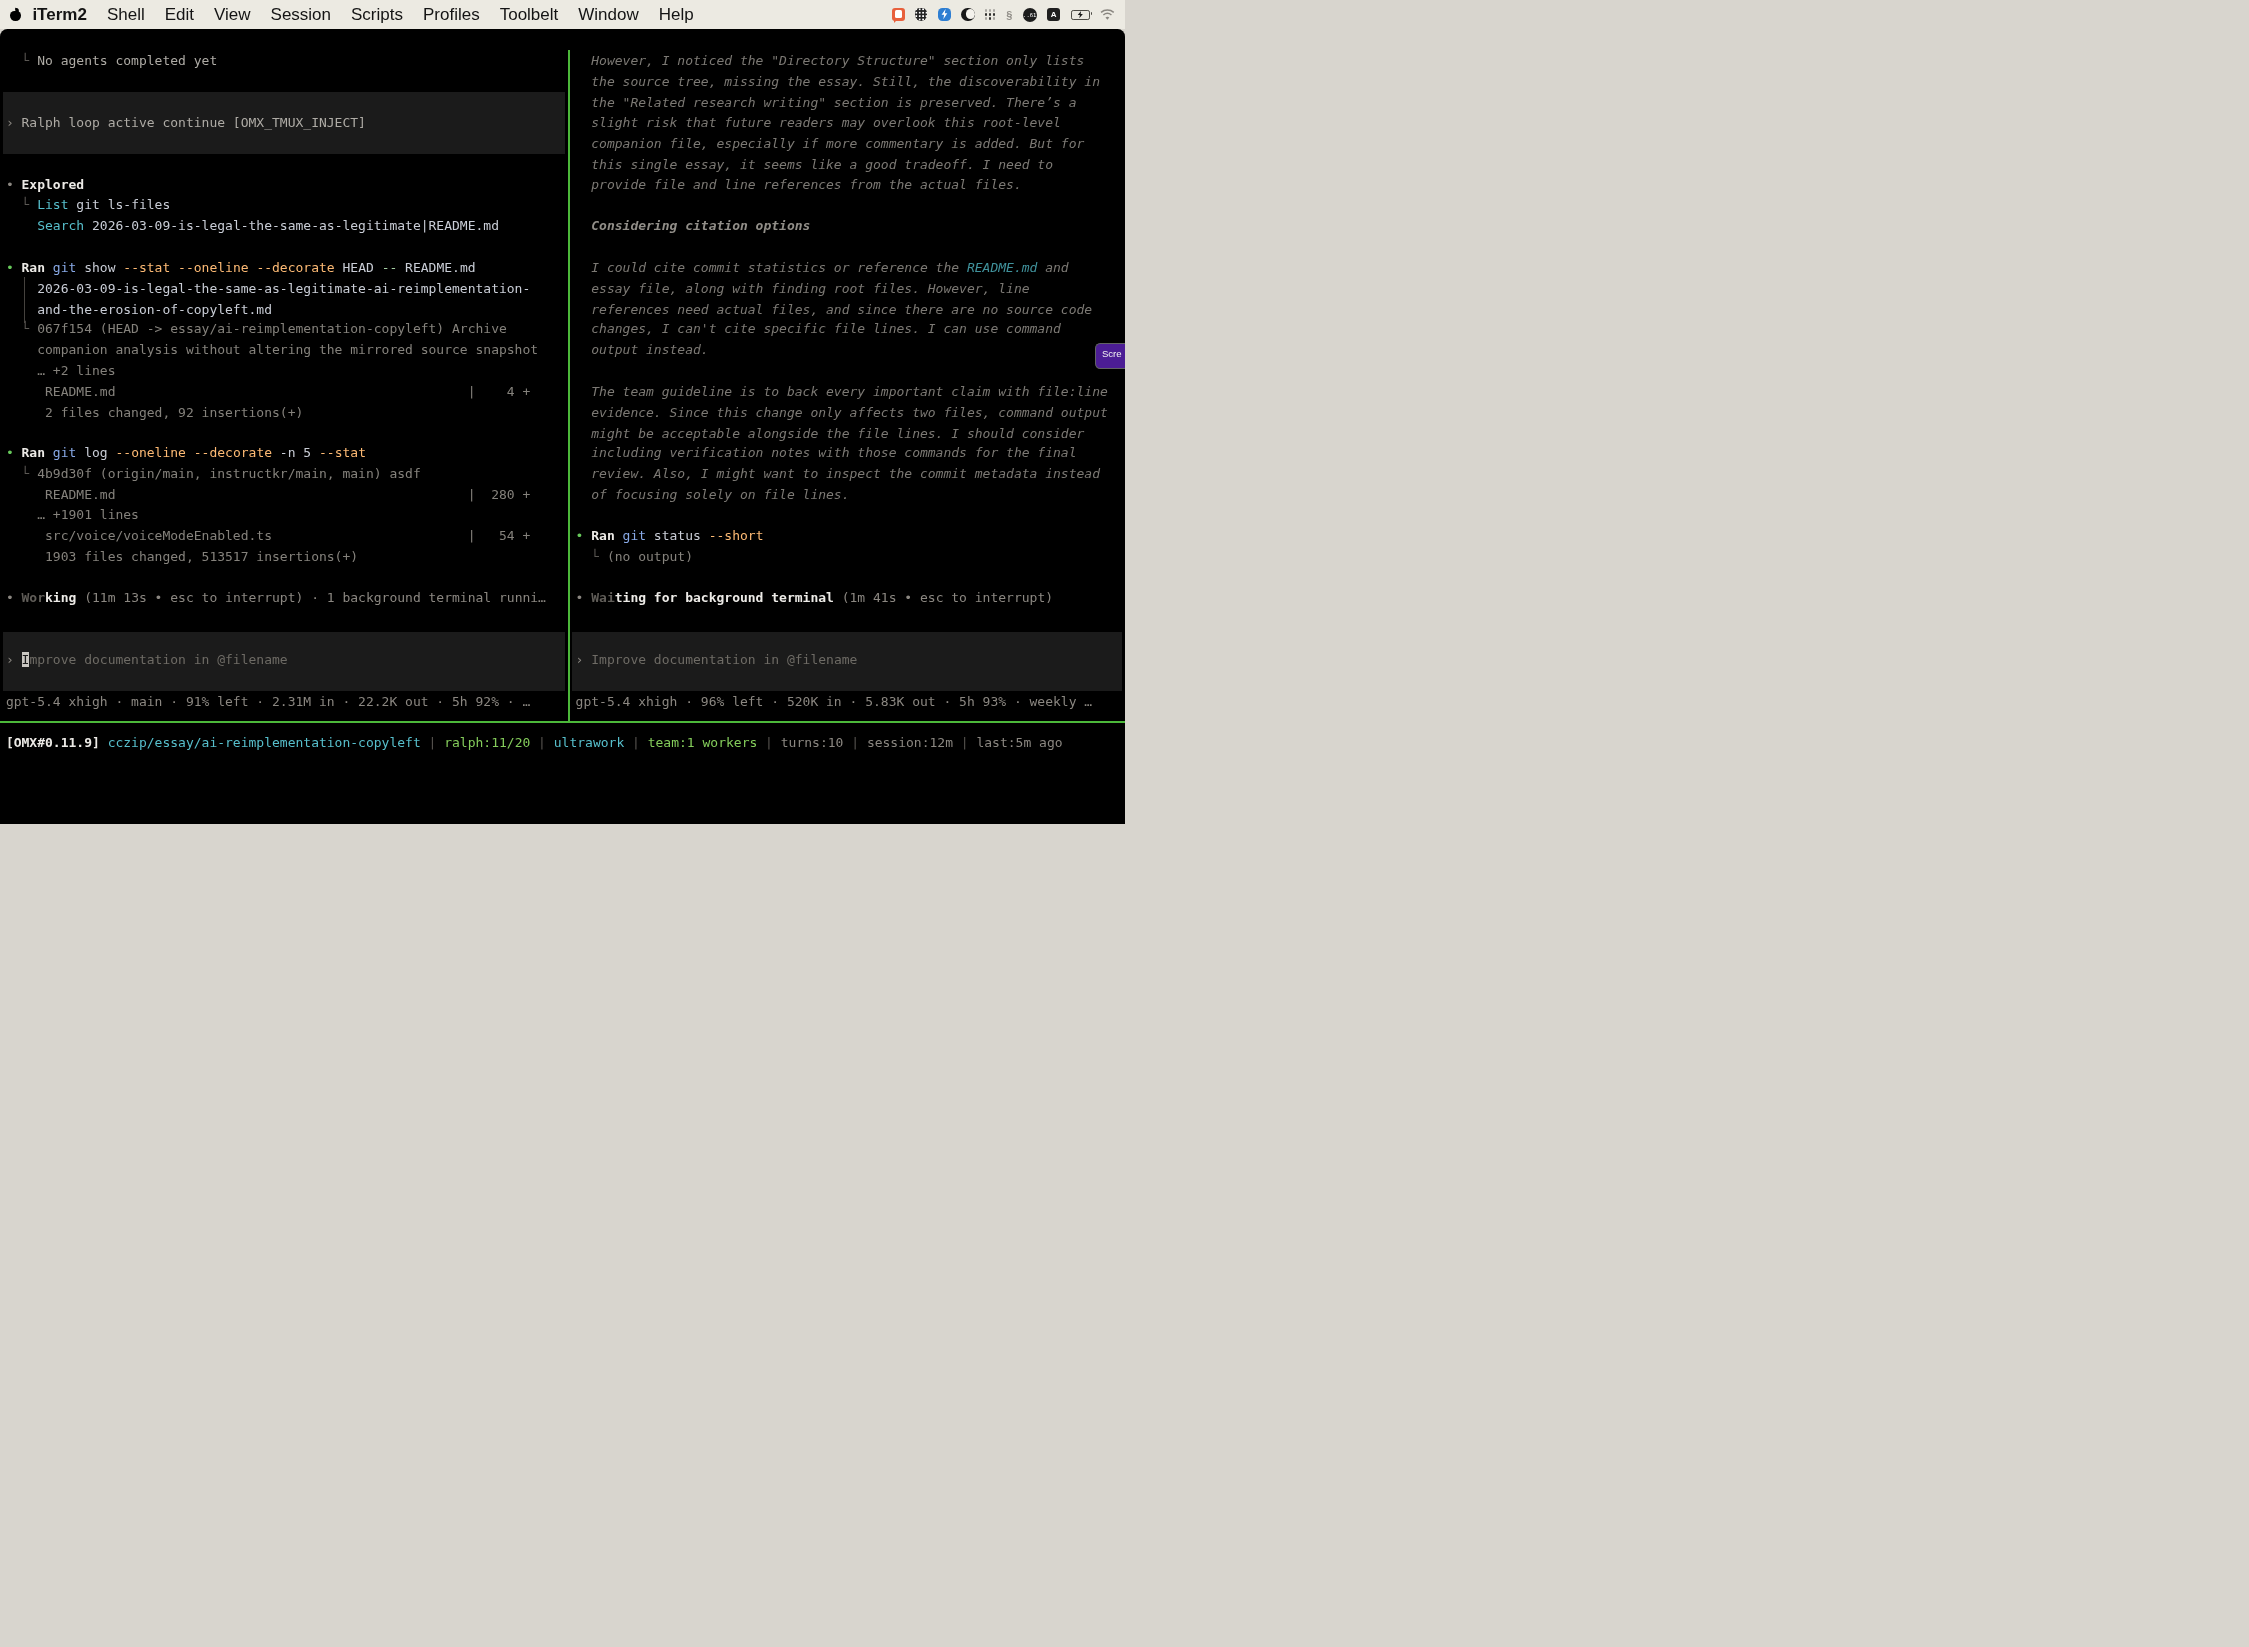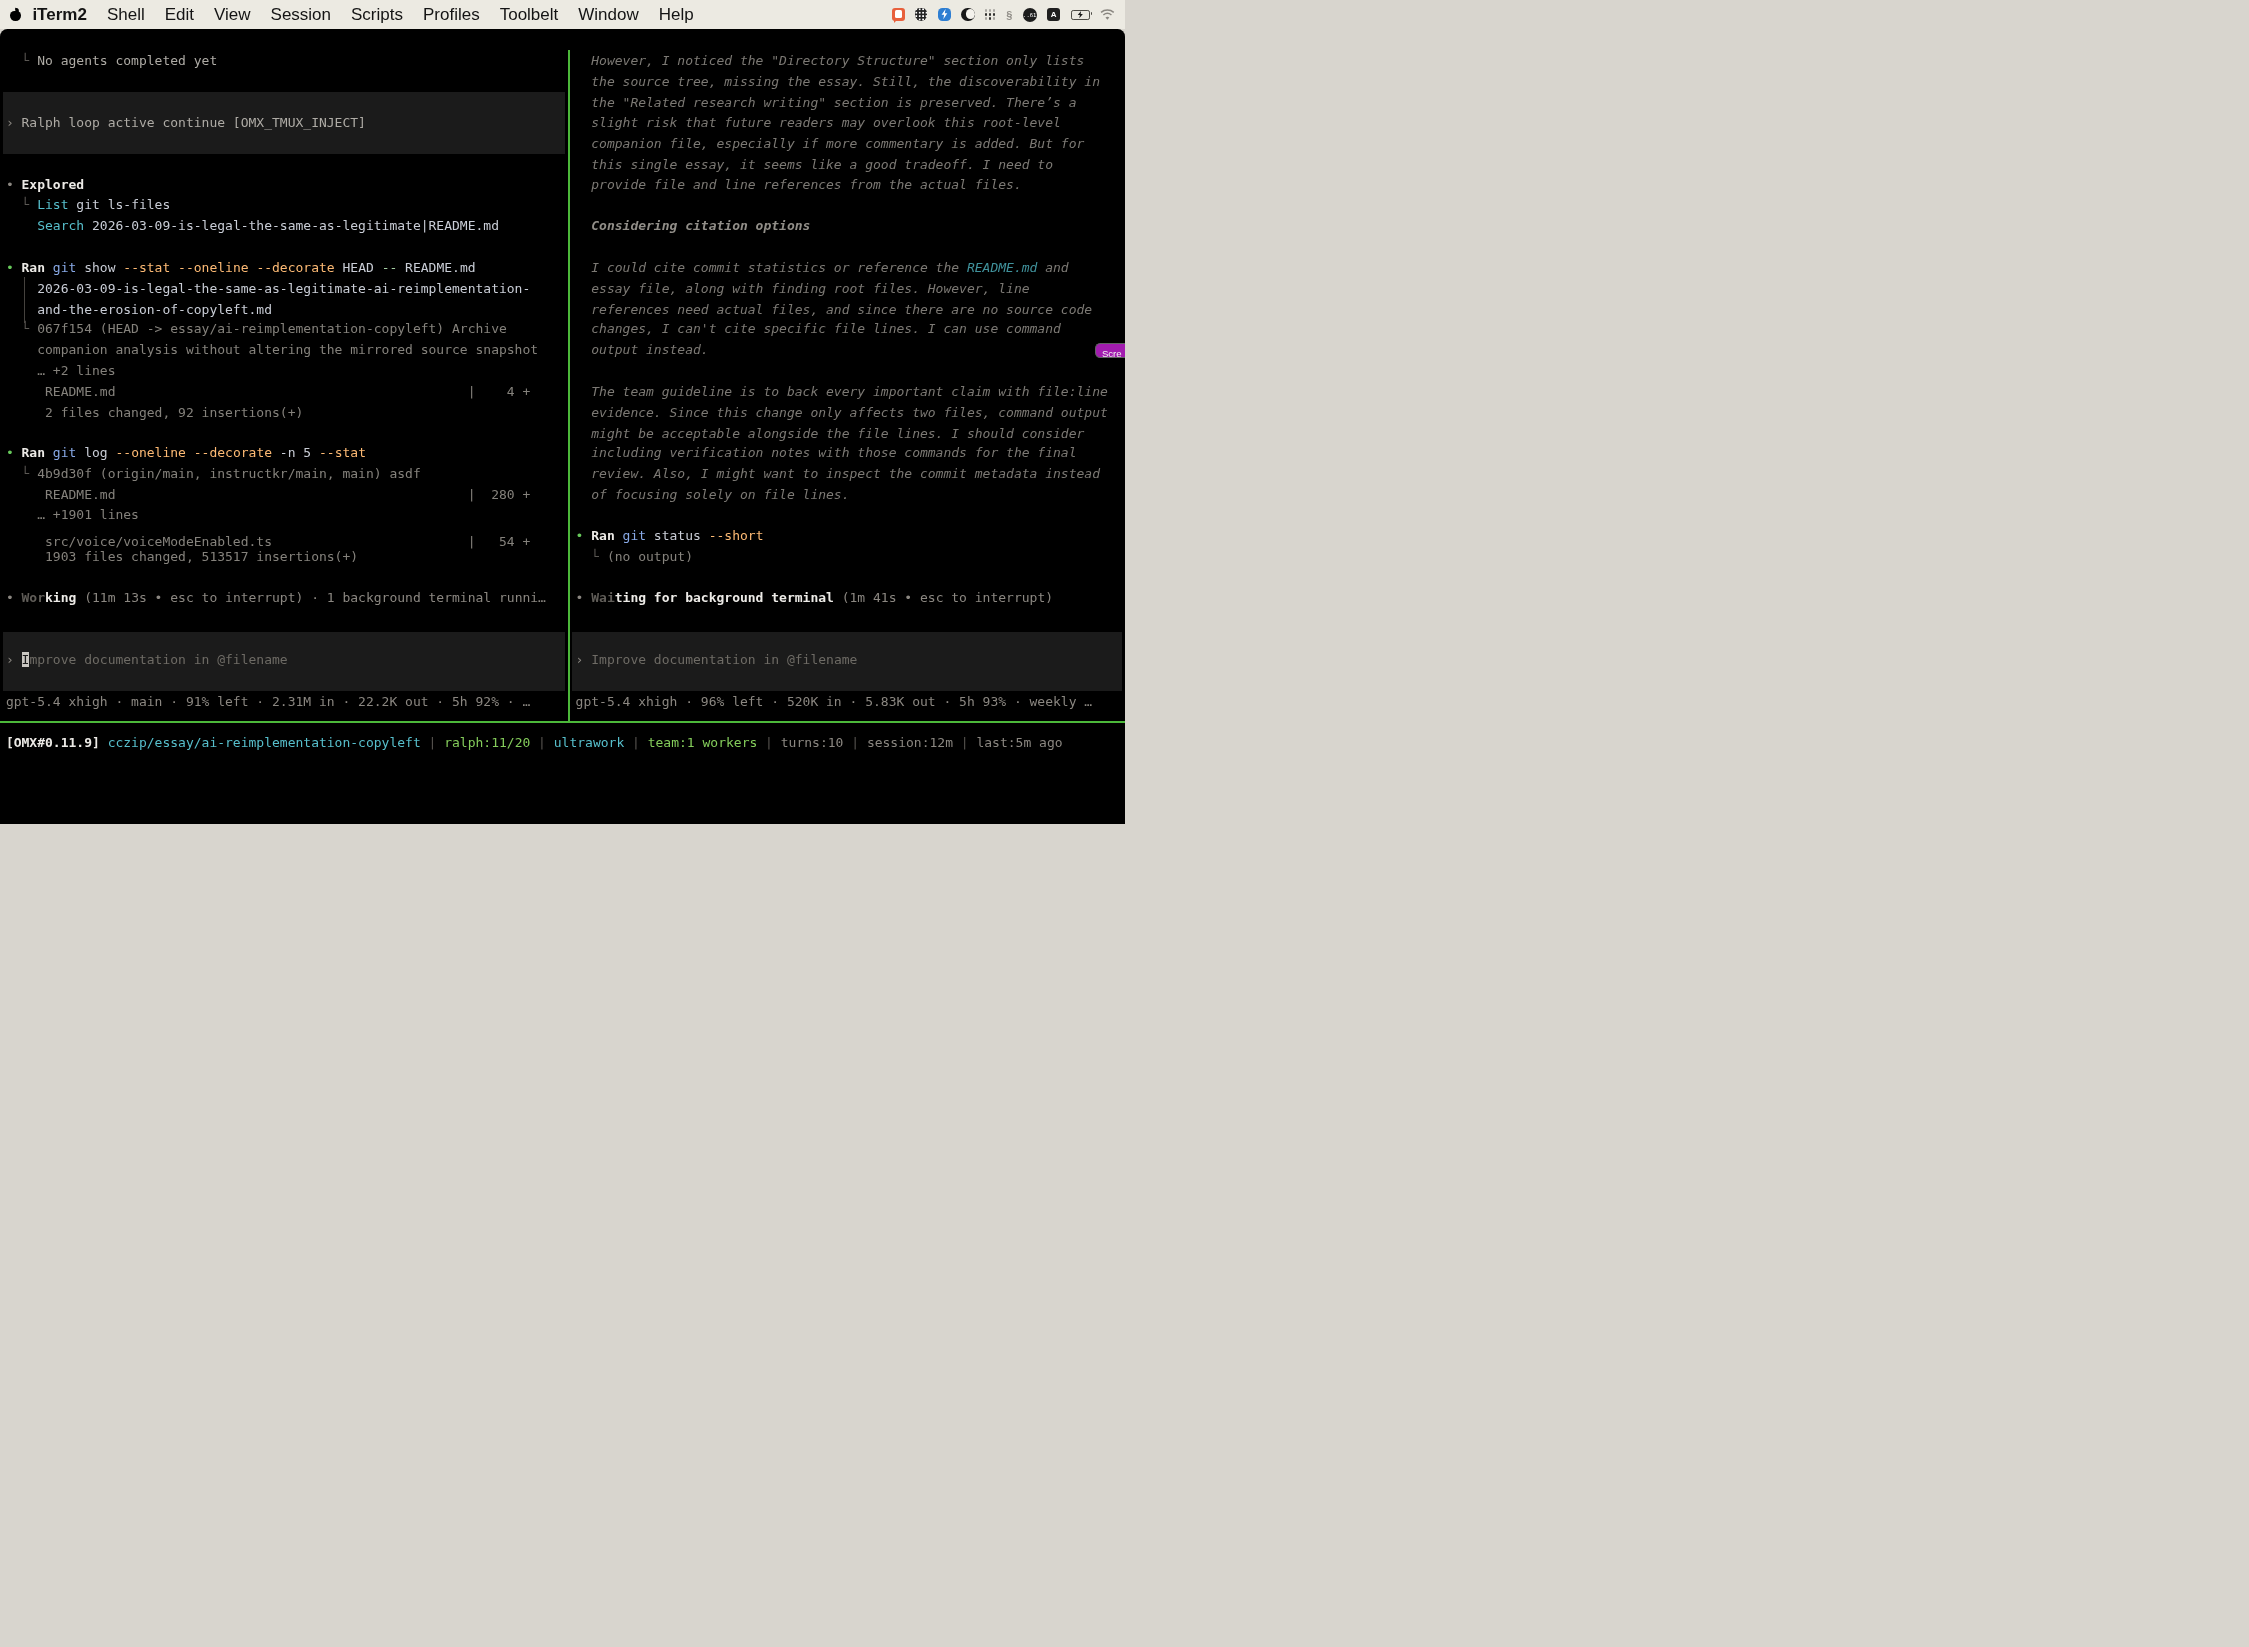--- a/index.html
+++ b/index.html
@@ -82,21 +82,21 @@
   .c-ralph{color:#aeaba5}
   .c-cursor{background:#c9c6c1;color:#1b1b1b}
   .c-pipe{color:#56534f}
   .c-green2{color:#84cc5b}
 
   
   .omx-bar{position:absolute;left:0;right:0;top:694px;height:72px;background:#000}
   .tmux-bar{position:absolute;left:0;right:0;top:765px;height:21.4px;background:#4cbe3a;
             display:flex;justify-content:space-between;align-items:center;padding:0 5.9px;
             font:13px/21.4px "DejaVu Sans Mono",monospace;color:#0b1504;z-index:20}
-  .screen-btn{position:absolute;right:0;top:314px;width:30px;height:15px;background:#a21caf;
+  .screen-btn{position:absolute;right:0;top:314px;width:30px;height:26px;background:#4c1d95;
               border:0.7px solid #626264;border-right:none;border-radius:5.2px 0 0 5.2px;
               color:#f2f2f2;font:9.6px/20.7px "Liberation Sans",sans-serif;padding-left:5.9px;
               box-sizing:border-box;z-index:40}
 </style>
 </head>
 <body>
 
 <div class="menu-bar">
   <div class="apple"></div>
   <div class="menu-items">
@@ -165,21 +165,21 @@
       <div class="line" style="top: 250px;"><span class="c-arg">    and-the-erosion-of-copyleft.md</span></div>
       <div class="line" style="top: 269px;"><span class="c-tree">  └ </span><span class="c-out">067f154 (HEAD -&gt; essay/ai-reimplementation-copyleft) Archive</span></div>
       <div class="line" style="top: 290px;"><span class="c-out">    companion analysis without altering the mirrored source snapshot</span></div>
       <div class="line" style="top: 311px;"><span class="c-out">    … +2 lines</span></div>
       <div class="line" style="top: 332px;"><span class="c-out">     README.md                                             |    4 +</span></div>
       <div class="line" style="top: 353px;"><span class="c-out">     2 files changed, 92 insertions(+)</span></div>
       <div class="line" style="top: 393px;"><span class="c-bgreen">• </span><span class="c-bold">Ran</span><span class="c-arg"> </span><span class="c-blue">git</span><span class="c-arg"> log </span><span class="c-flag">--oneline</span><span class="c-arg"> </span><span class="c-flag">--decorate</span><span class="c-arg"> -n 5 </span><span class="c-flag">--stat</span></div>
       <div class="line" style="top: 414px;"><span class="c-tree">  └ </span><span class="c-out">4b9d30f (origin/main, instructkr/main, main) asdf</span></div>
       <div class="line" style="top: 435px;"><span class="c-out">     README.md                                             |  280 +</span></div>
       <div class="line" style="top: 455px;"><span class="c-out">    … +1901 lines</span></div>
-      <div class="line" style="top: 476px; margin-top: 6px;"><span class="c-out">     src/voice/voiceModeEnabled.ts                         |   54 +</span></div>
+      <div class="line" style="top: 476px;"><span class="c-out">     src/voice/voiceModeEnabled.ts                         |   54 +</span></div>
       <div class="line" style="top: 497px;"><span class="c-out">     1903 files changed, 513517 insertions(+)</span></div>
       <div class="line" style="top: 538px;"><span class="c-gray">• </span><span class="c-dimbold">Wor</span><span class="c-bold">king</span><span class="c-gray"> (11m 13s • esc to interrupt) · 1 background terminal runni…</span></div>
       <div class="line" style="top: 600px;"><span class="c-gray">› </span><span class="c-cursor">I</span><span class="c-dim">mprove documentation in @filename</span></div>
       <div class="line" style="top: 642px;"><span class="c-gray">gpt-5.4 xhigh · main · 91% left · 2.31M in · 22.2K out · 5h 92% · …</span></div>
     </div>
 
   <div class="v-divider"></div>
 
   <div class="pane" id="right-pane">
     <div class="prompt-box"></div>

